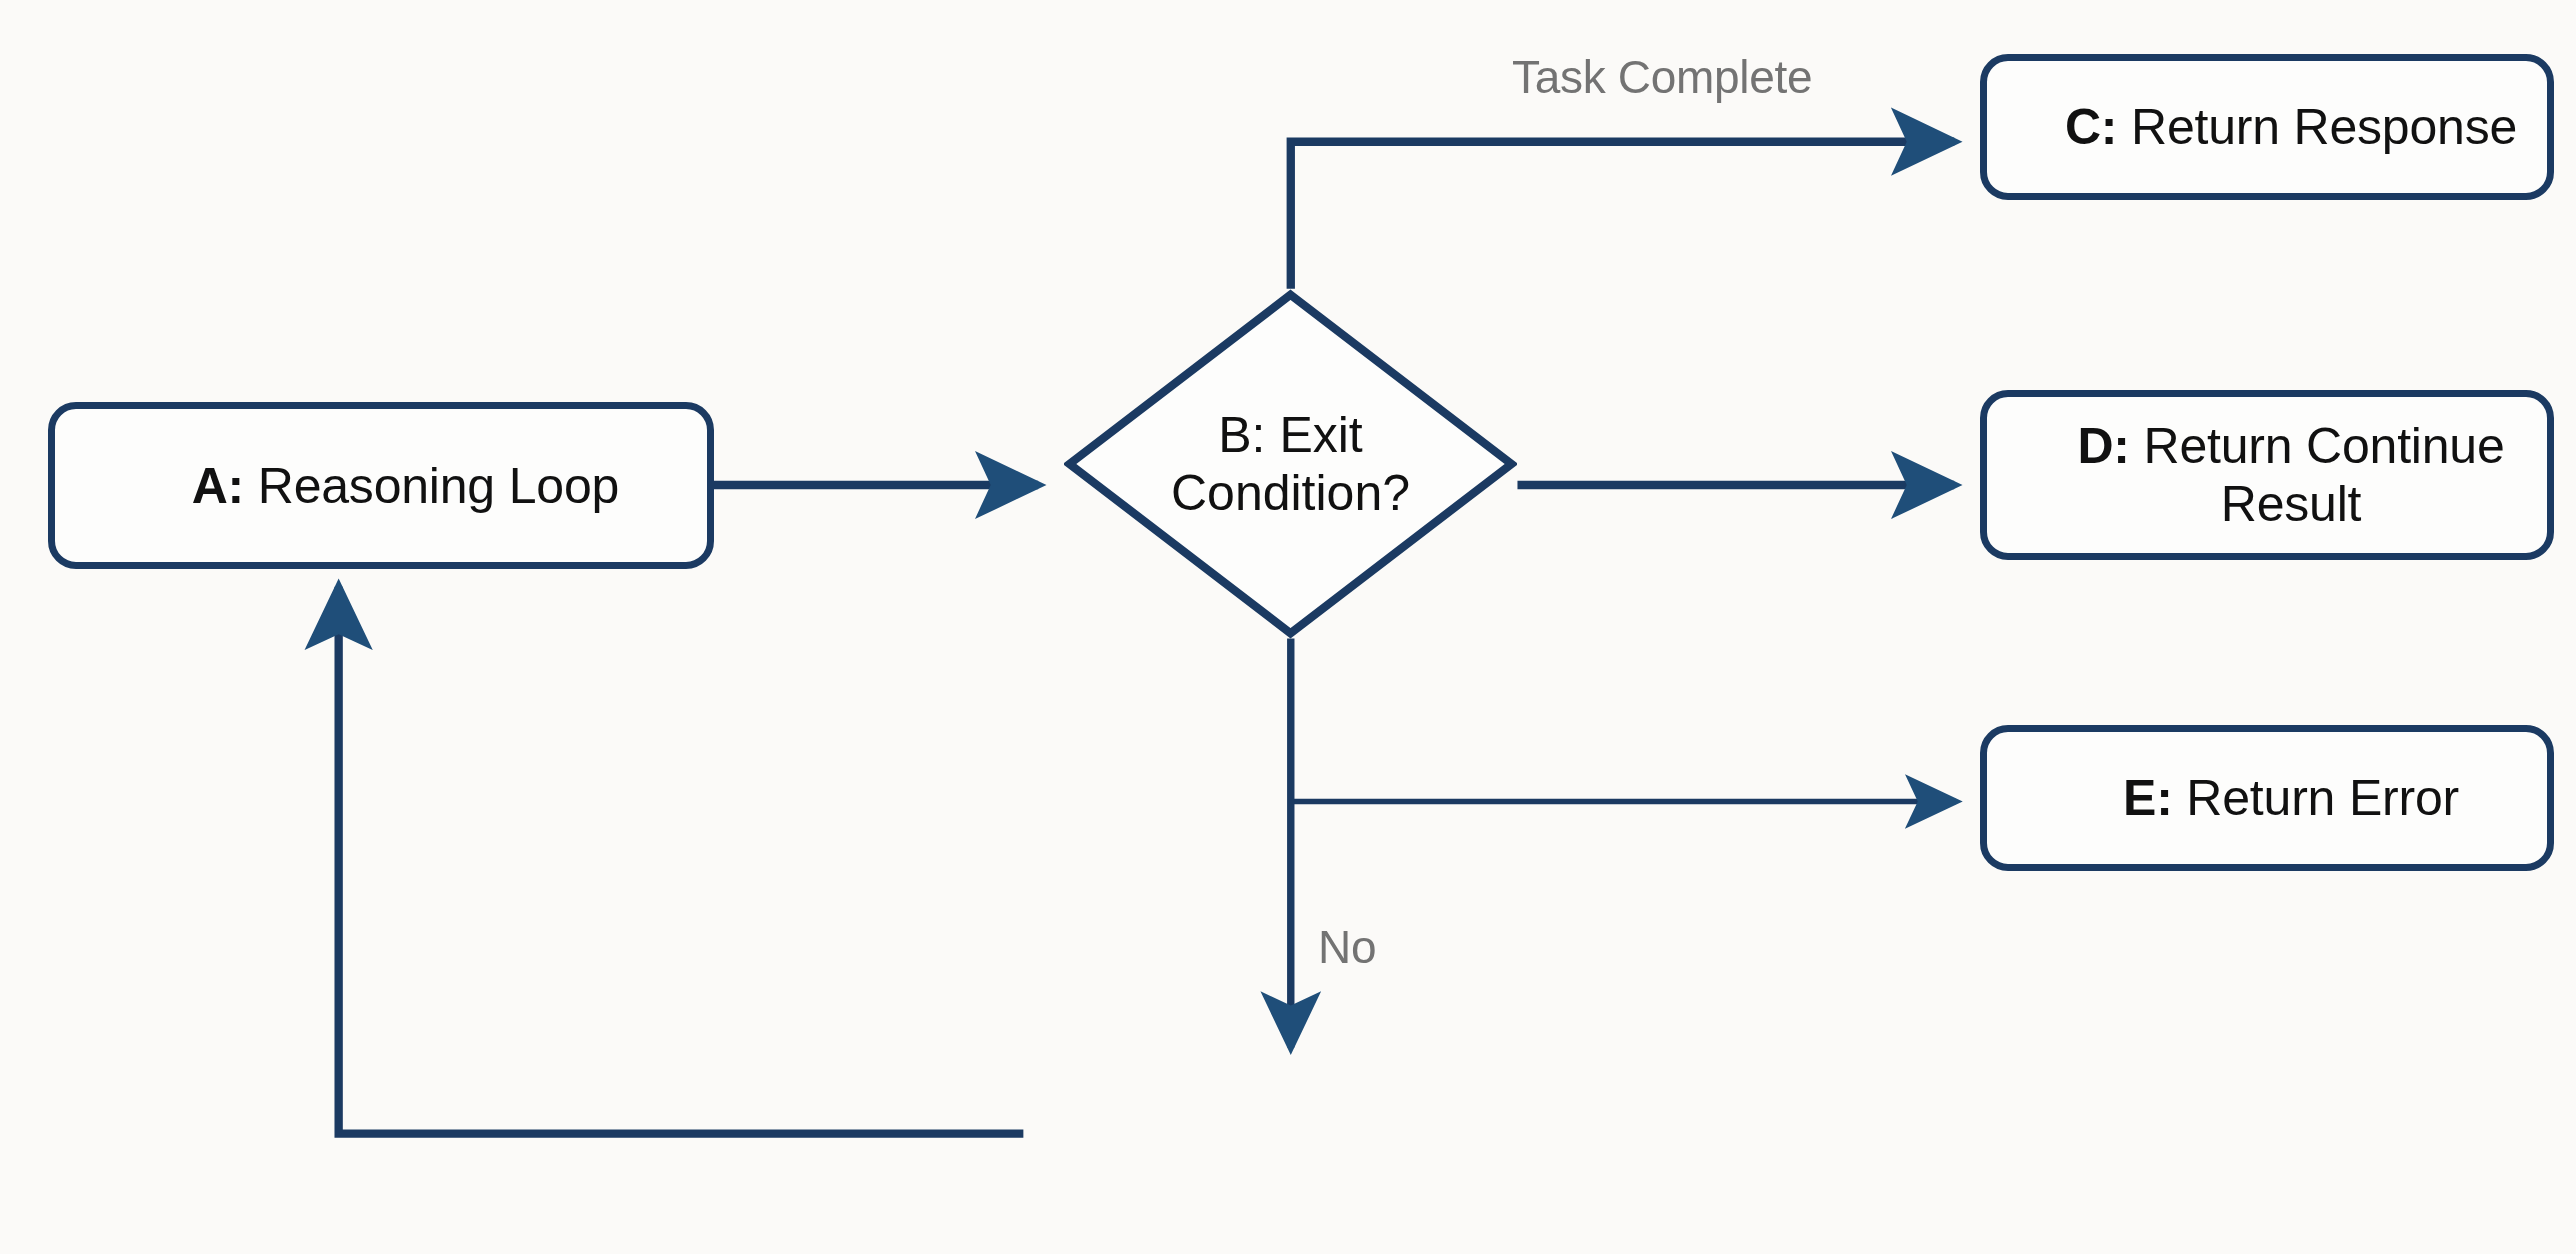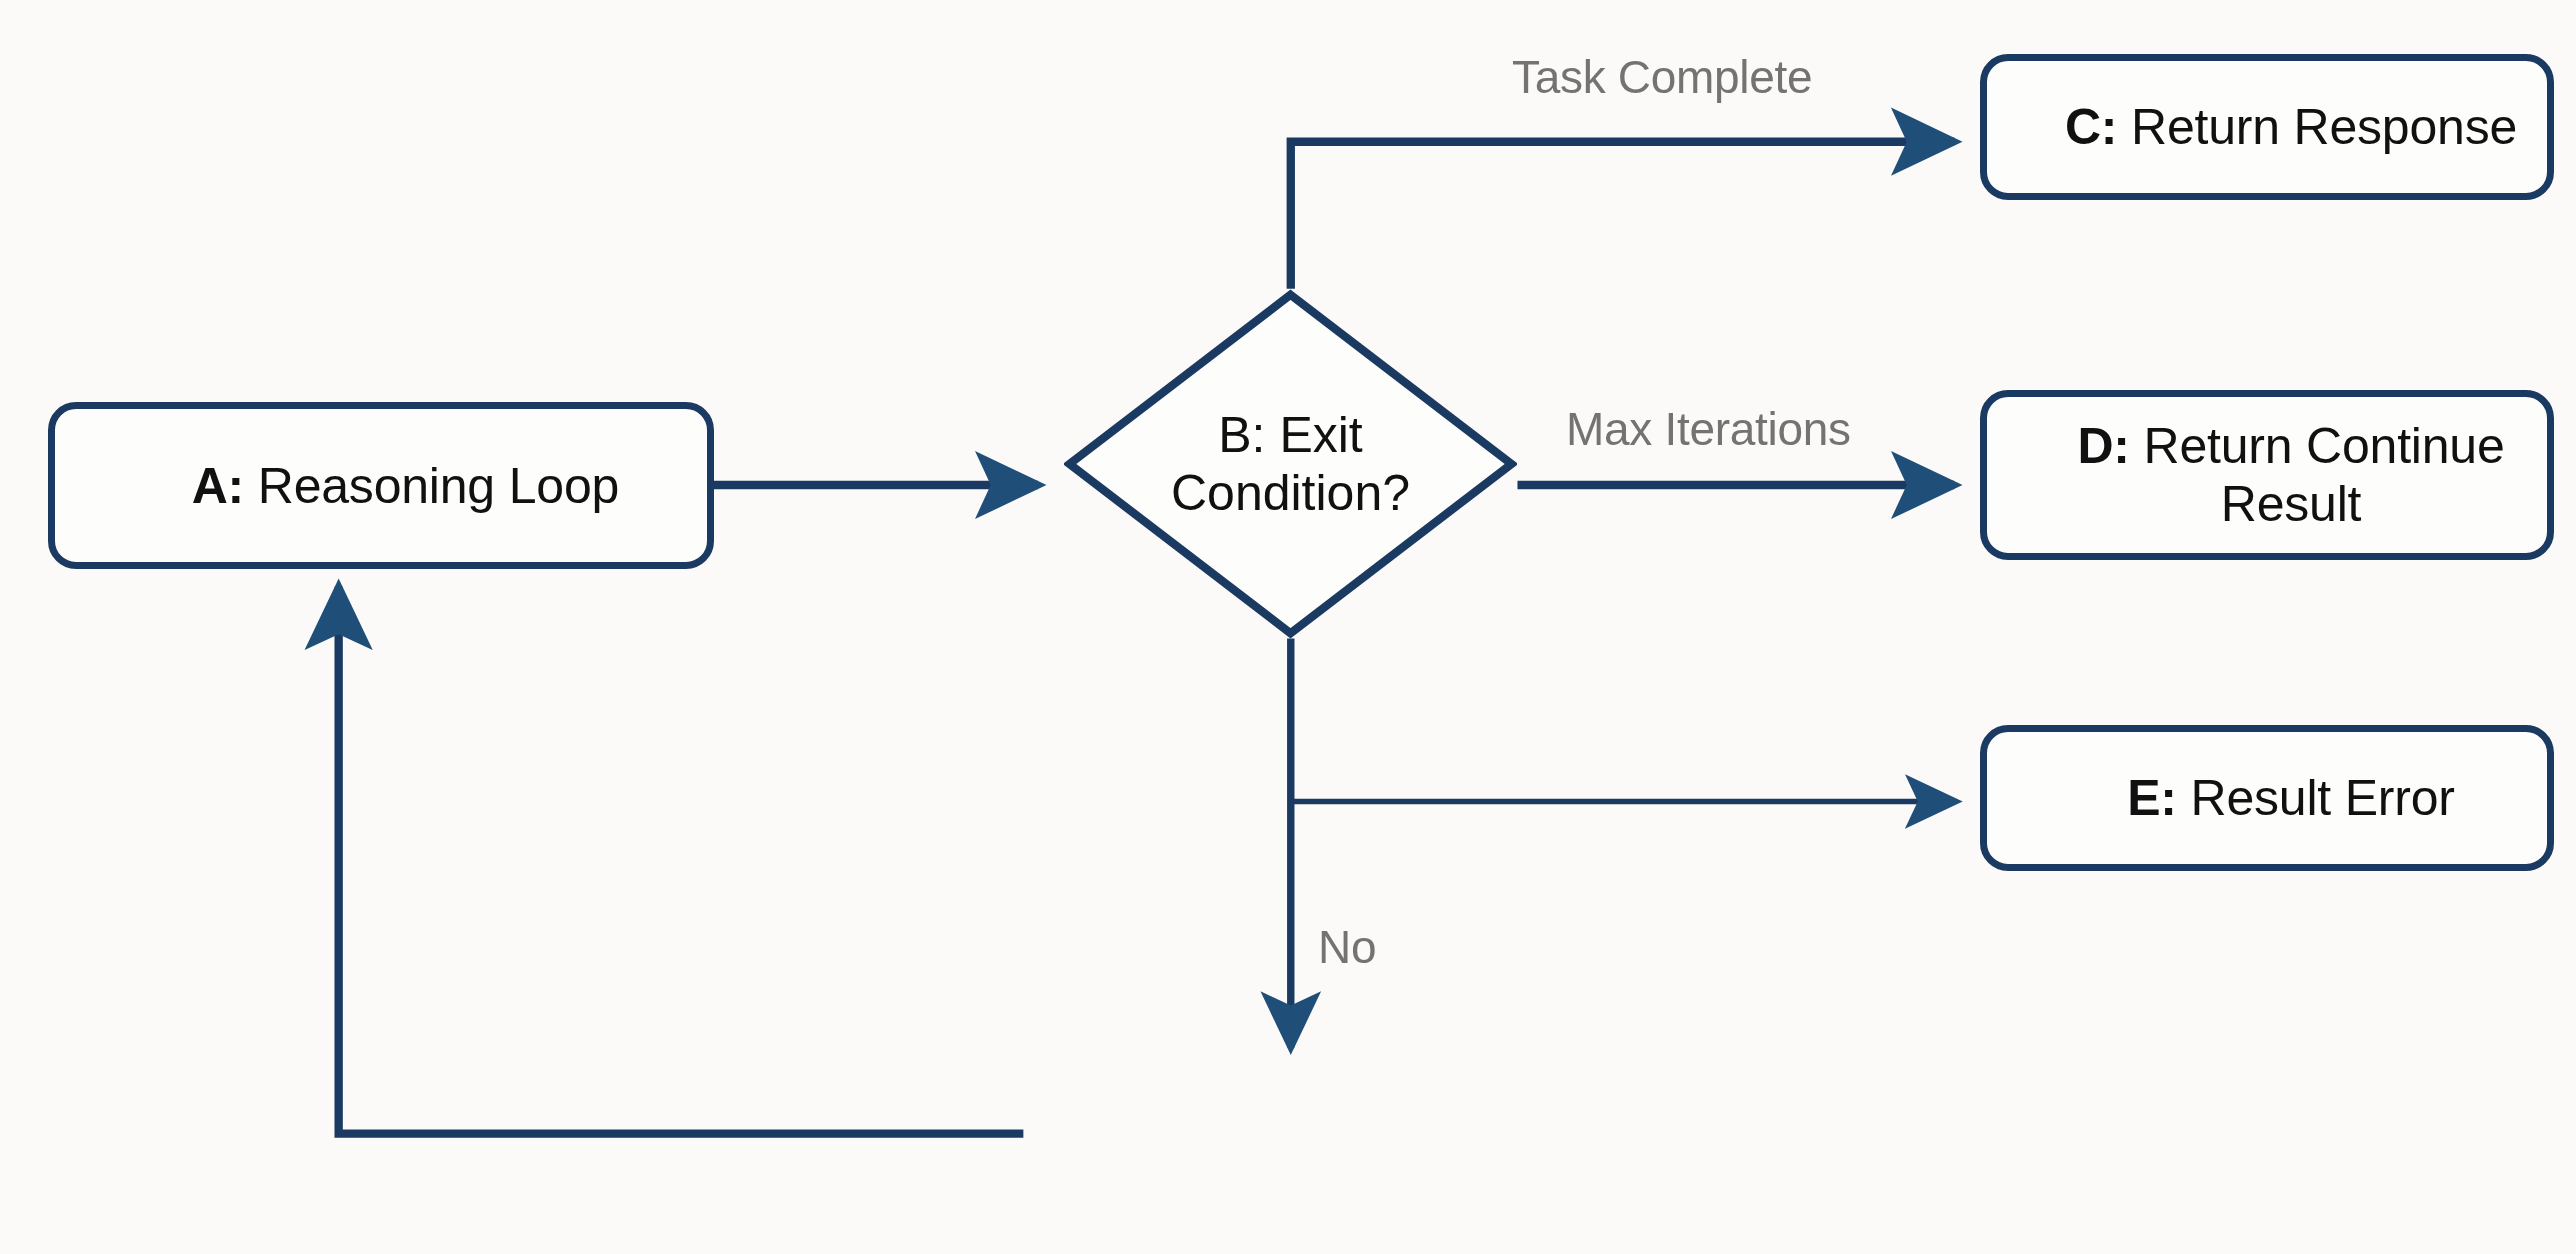--- a/index.html
+++ b/index.html
@@ -131,26 +131,25 @@
     <span>
       <span class="tag">D:</span>
       <span class="txt">Return Continue</span><br>
       <span class="txt">Result</span>
     </span>
   </div>
 
   <div class="node" style="left:1980px; top:725px; width:574px; height:146px;">
     <span>
       <span class="tag">E:</span>
-      <span class="txt">Result Error</span>
+      <span class="txt">Return Error</span>
     </span>
   </div>
 
 
   <div class="edge-label" style="left:1512px; top:50px;">Task Complete</div>
 
-  <div class="edge-label" style="left:1566px; top:402px;">Max Iterations</div>
 
 
   <div class="edge-label" style="left:1318px; top:909px;margin-top:11px;">No</div>
 
 </div>
 
 
 </body></html>

